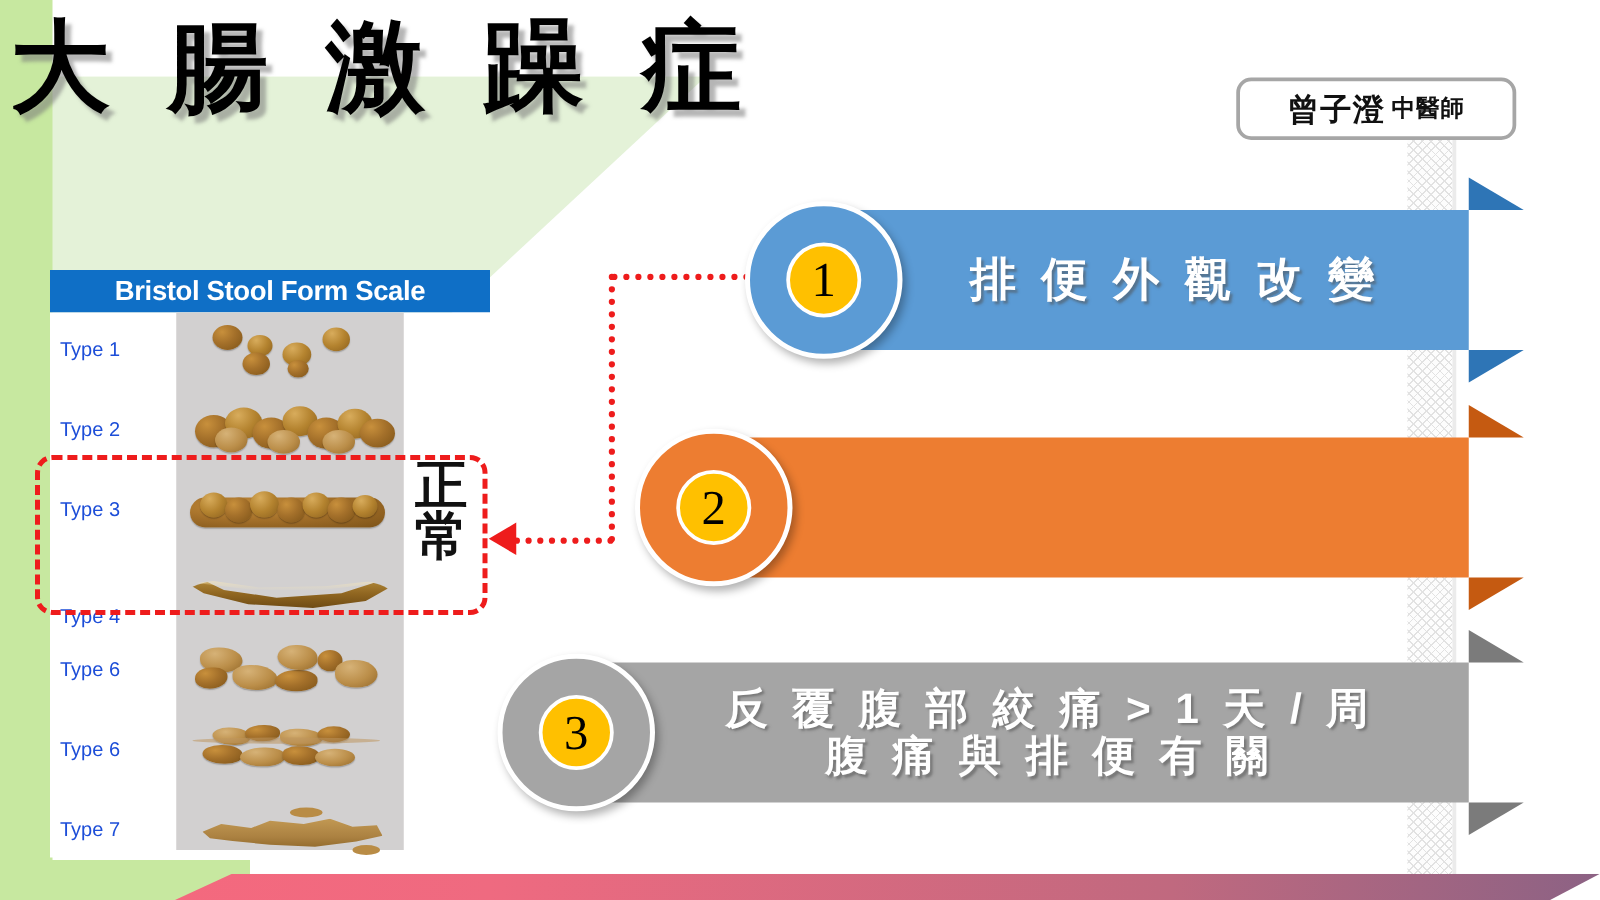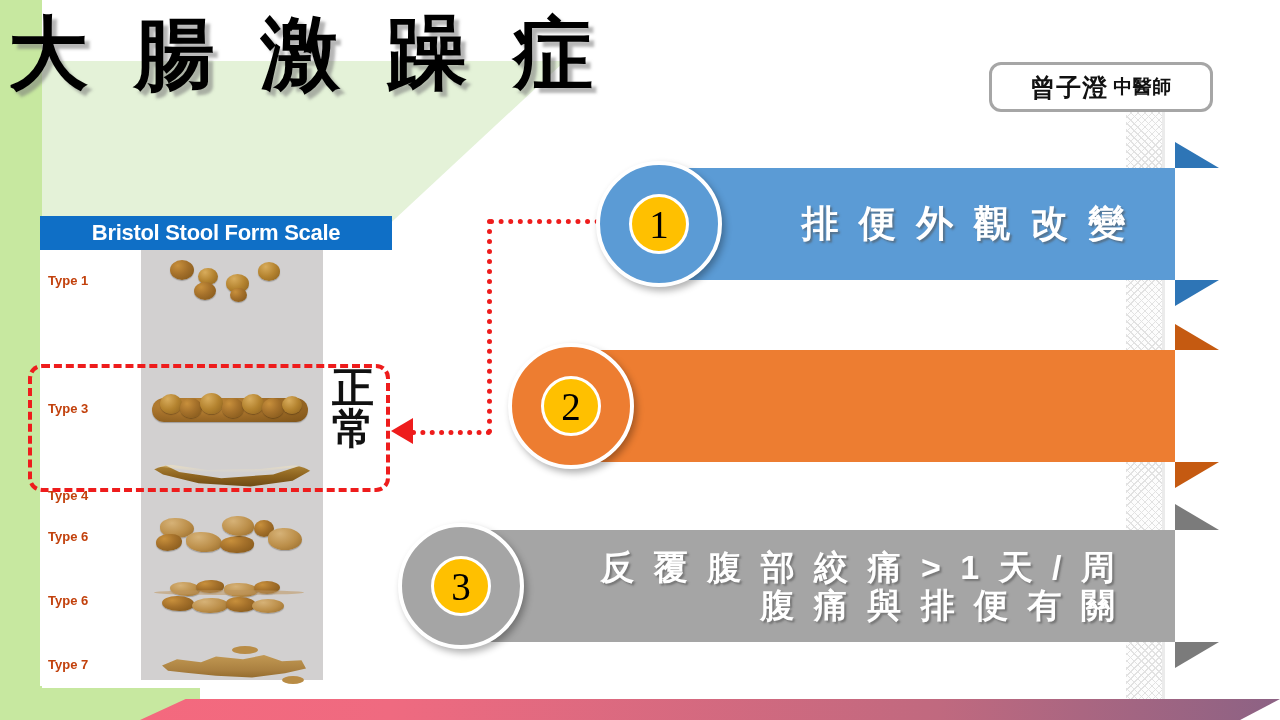--- a/index.html
+++ b/index.html
@@ -144,23 +144,23 @@
     position: absolute;
     left: 0;
     width: 352px;
     height: 61px;
     display: flex;
     align-items: center;
   }
   .stool-label {
     width: 96px;
     padding-left: 8px;
-    font-size: 13px;
-    font-weight: bold;
-    color: #c2410c;
+    font-size: 16px;
+    font-weight: normal;
+    color: #1d4ed8;
     box-sizing: border-box;
   }
   .stool-art {
     position: relative;
     flex: 1;
     height: 58px;
   }
   
   .blob {
     position: absolute;
@@ -243,21 +243,21 @@
   .banner .tail-bottom {
     position: absolute;
     bottom: -26px;
     width: 0; height: 0;
   }
   .banner .text {
     position: absolute;
     top: 0; height: 112px;
     display: flex;
     flex-direction: column;
-    align-items: flex-end;
+    align-items: center;
     justify-content: center;
     color: #ffffff;
     font-weight: bold;
     text-shadow: 2px 2px 2px rgba(80,80,80,0.55);
     white-space: nowrap;
   }
   .banner .text .line {
     letter-spacing: 5px;
     line-height: 1.12;
   }
@@ -342,20 +342,35 @@
         <div class="stool-art">
           <span class="blob" style="left:34px;top:8px;width:24px;height:20px;"></span>
           <span class="blob light" style="left:62px;top:16px;width:20px;height:17px;"></span>
           <span class="blob" style="left:58px;top:30px;width:22px;height:18px;"></span>
           <span class="blob light" style="left:90px;top:22px;width:23px;height:19px;"></span>
           <span class="blob" style="left:94px;top:36px;width:17px;height:14px;"></span>
           <span class="blob light" style="left:122px;top:10px;width:22px;height:19px;"></span>
         </div>
       </div>
 
+      <div class="stool-row" style="top:64px;">
+        <div class="stool-label">Type 2</div>
+        <div class="stool-art">
+          <span class="blob" style="left:20px;top:16px;width:30px;height:26px;"></span>
+          <span class="blob light" style="left:44px;top:10px;width:30px;height:25px;"></span>
+          <span class="blob" style="left:66px;top:18px;width:30px;height:25px;"></span>
+          <span class="blob light" style="left:90px;top:9px;width:28px;height:24px;"></span>
+          <span class="blob" style="left:110px;top:18px;width:30px;height:25px;"></span>
+          <span class="blob light" style="left:134px;top:11px;width:28px;height:24px;"></span>
+          <span class="blob" style="left:152px;top:19px;width:28px;height:23px;"></span>
+          <span class="blob pale" style="left:36px;top:26px;width:26px;height:20px;"></span>
+          <span class="blob pale" style="left:78px;top:28px;width:26px;height:19px;"></span>
+          <span class="blob pale" style="left:122px;top:28px;width:26px;height:19px;"></span>
+        </div>
+      </div>
 
       <div class="stool-row" style="top:128px;">
         <div class="stool-label">Type 3</div>
         <div class="stool-art">
           <span class="blob" style="left:16px;top:18px;width:156px;height:24px;border-radius:14px;"></span>
           <span class="blob light" style="left:24px;top:14px;width:22px;height:20px;"></span>
           <span class="blob" style="left:44px;top:18px;width:22px;height:20px;"></span>
           <span class="blob light" style="left:64px;top:13px;width:23px;height:21px;"></span>
           <span class="blob" style="left:86px;top:18px;width:22px;height:20px;"></span>
           <span class="blob light" style="left:106px;top:14px;width:22px;height:20px;"></span>

